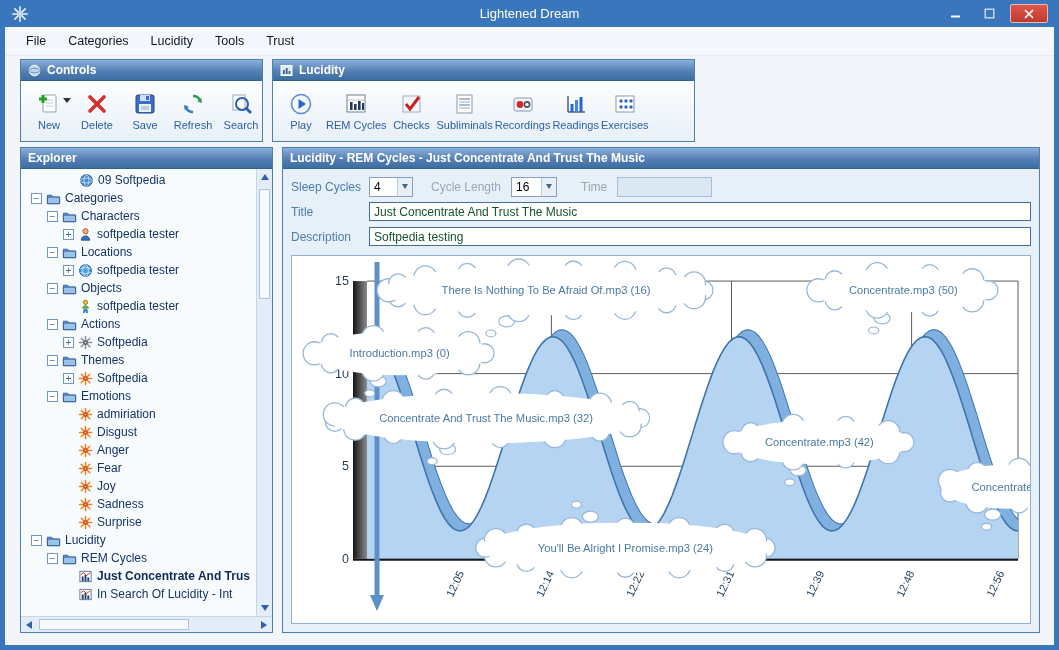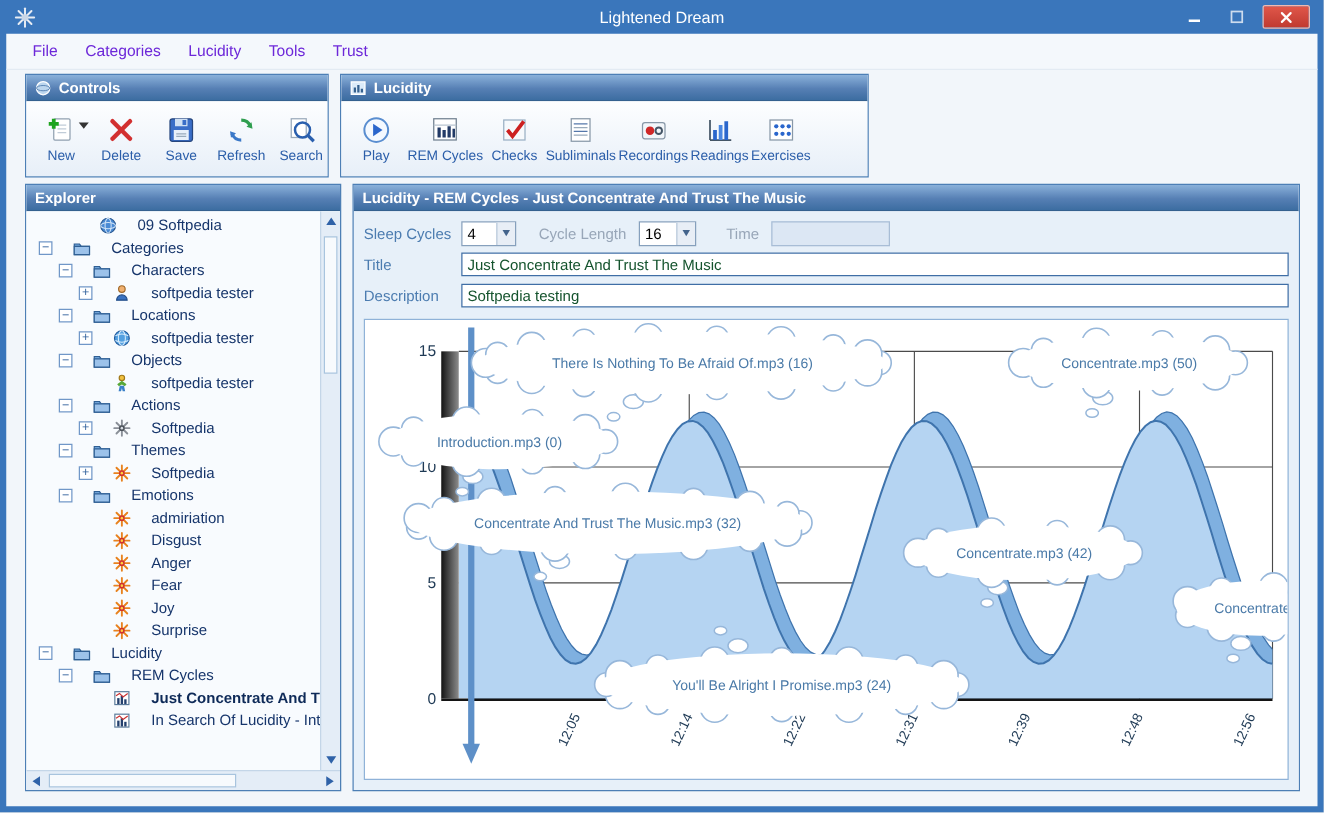--- a/index.html
+++ b/index.html
@@ -9,40 +9,40 @@
   
   .titlebar{height:27px;flex:none;display:flex;align-items:center;color:#fff;position:relative;padding:0 2px}
   .titlebar .app-icon{width:18px;height:18px;margin:0 4px;z-index:2}
   .titlebar .title{position:absolute;left:0;right:0;text-align:center;font-size:13px;color:#fff}
   .win-controls{margin-left:auto;display:flex;align-items:center;gap:8px;z-index:2;padding-right:4px}
   .win-btn{width:26px;height:18px;display:flex;align-items:center;justify-content:center}
   .win-btn.dim{opacity:.75}
   .close-btn{width:38px;height:19px;background:linear-gradient(#e0574a,#c03a30);border:1px solid #efb9b0;border-radius:2px;display:flex;align-items:center;justify-content:center}
   
   .menubar{height:29px;background:#f4f8fc;border-bottom:1px solid #e3ebf3;display:flex;align-items:center;padding-left:10px;flex:none}
-  .menu-item{padding:4px 11px;font-size:12.5px;color:#6d28d9;cursor:default}
+  .menu-item{padding:4px 11px;font-size:12.5px;color:#0f172a;cursor:default}
   
   .client{flex:1;background:#f2f6fa;position:relative;overflow:hidden}
   .panel{position:absolute;border:1px solid #4d7fb5;background:#eef5fb;display:flex;flex-direction:column;overflow:hidden}
   .panel-header{height:21px;flex:none;background:linear-gradient(180deg,#8ab1da 0%,#567fb4 55%,#3c6da1 100%);border-bottom:1px solid #35618f;color:#fff;font-weight:bold;font-size:12px;display:flex;align-items:center;padding:0 7px;gap:6px;white-space:nowrap;overflow:hidden}
   .hdr-icon{width:13px;height:13px;flex:none}
   
   .controls-panel{left:15px;top:3px;width:243px;height:83px}
   .lucidity-panel{left:267px;top:3px;width:423px;height:83px}
   .toolbar-body{flex:1;display:flex;align-items:center;padding:3px 5px;gap:2px;background:linear-gradient(#fdfeff,#e7eff8)}
   .tb-btn{display:flex;flex-direction:column;align-items:center;justify-content:center;min-width:46px;height:52px;gap:3px;position:relative;cursor:default}
   .tb-icon{width:24px;height:24px}
   .tb-icon svg{width:24px;height:24px;display:block}
   .tb-label{font-size:11px;color:#2b5ea9;white-space:nowrap}
   .dd-arrow{position:absolute;right:1px;top:13px;width:0;height:0;border-left:4px solid transparent;border-right:4px solid transparent;border-top:5px solid #333}
   
   .explorer-panel{left:15px;top:91px;width:253px;height:486px}
   .tree-area{flex:1;position:relative;background:#f8fbfe;overflow:hidden}
   .tree-scroll{position:absolute;left:0;top:0;right:16px;bottom:16px;overflow:hidden;padding-top:2px}
-  .tree-row{height:18px;display:flex;align-items:center;gap:16px;font-size:12px;color:#16356b;white-space:nowrap;cursor:default}
+  .tree-row{height:18px;display:flex;align-items:center;gap:4px;font-size:12px;color:#16356b;white-space:nowrap;cursor:default}
   .tree-row.selected .tree-label{font-weight:bold;color:#0e2a58}
   .expander{width:11px;height:11px;border:1px solid #7097c8;background:#fff;color:#35649e;font-size:10px;line-height:9px;text-align:center;flex:none}
   .exp-spacer{width:11px;flex:none}
   .tree-icon{width:15px;height:15px;flex:none}
   .tree-icon svg{width:15px;height:15px;display:block}
   
   .vscroll{position:absolute;top:0;right:0;width:16px;bottom:16px;background:#e4edf7;border-left:1px solid #c4d6e8}
   .vthumb{position:absolute;top:20px;left:2px;right:2px;height:110px;background:#f7fafd;border:1px solid #a8c4de}
   .hscroll{position:absolute;left:0;right:0;bottom:0;height:16px;background:#e4edf7;border-top:1px solid #c4d6e8}
   .hthumb{position:absolute;left:18px;top:2px;width:150px;height:11px;background:#f7fafd;border:1px solid #a8c4de}
@@ -526,20 +526,36 @@
                   <g stroke="#e8821e" stroke-width="1.6" stroke-linecap="round">
                     <line x1="8" y1="1.5" x2="8" y2="14.5"></line>
                     <line x1="1.5" y1="8" x2="14.5" y2="8"></line>
                     <line x1="3.4" y1="3.4" x2="12.6" y2="12.6"></line>
                     <line x1="12.6" y1="3.4" x2="3.4" y2="12.6"></line>
                   </g>
                   <circle cx="8" cy="8" r="2.4" fill="#d03030"></circle>
                   <circle cx="8" cy="8" r="1.1" fill="#ffd040"></circle>
                 </svg>
               </span>
+              <span class="tree-label">Sadness</span>
+            </div>
+            <div class="tree-row" style="padding-left: 42px;">
+              <span class="exp-spacer"></span>
+              <span class="tree-icon">
+                <svg viewBox="0 0 16 16">
+                  <g stroke="#e8821e" stroke-width="1.6" stroke-linecap="round">
+                    <line x1="8" y1="1.5" x2="8" y2="14.5"></line>
+                    <line x1="1.5" y1="8" x2="14.5" y2="8"></line>
+                    <line x1="3.4" y1="3.4" x2="12.6" y2="12.6"></line>
+                    <line x1="12.6" y1="3.4" x2="3.4" y2="12.6"></line>
+                  </g>
+                  <circle cx="8" cy="8" r="2.4" fill="#d03030"></circle>
+                  <circle cx="8" cy="8" r="1.1" fill="#ffd040"></circle>
+                </svg>
+              </span>
               <span class="tree-label">Surprise</span>
             </div>
             <div class="tree-row" style="padding-left: 10px;">
               <span class="expander">−</span>
               <span class="tree-icon">
                 <svg viewBox="0 0 16 16">
                   <path d="M1.5 4.5 h4.5 l1.5 2 h7 v7 h-13 z" fill="#6fa3d8" stroke="#2f5f94"></path>
                   <path d="M1.5 6.5 h13 v7 h-13 z" fill="#9cc2ea" stroke="#2f5f94"></path>
                 </svg>
               </span>

